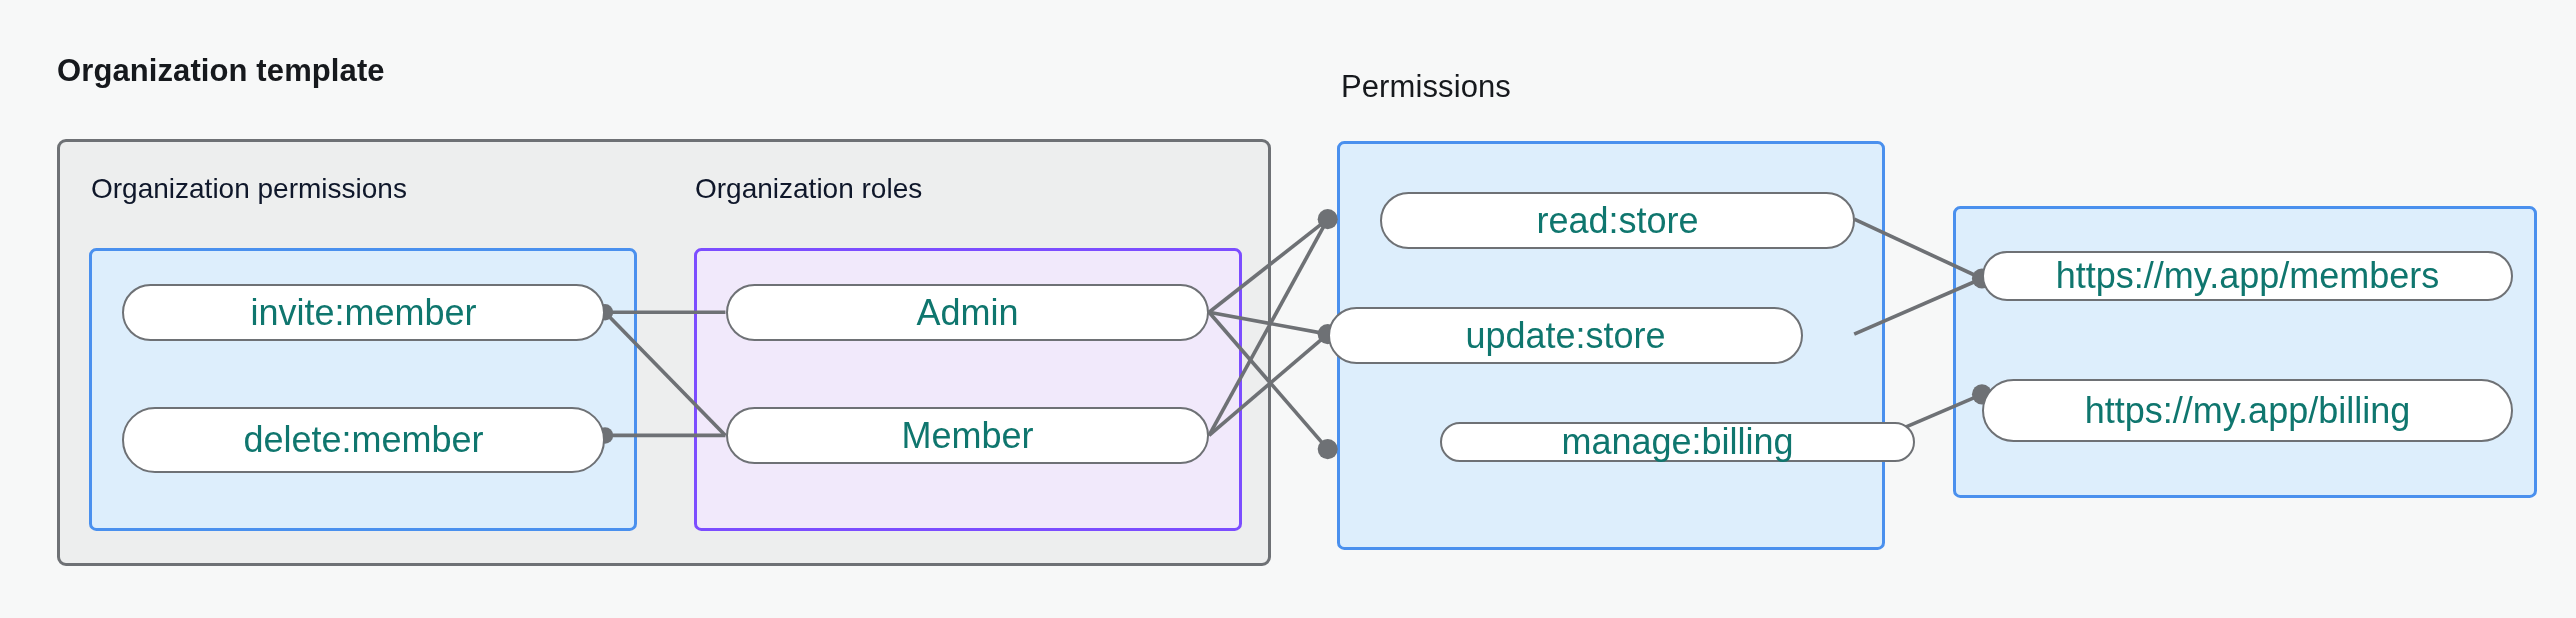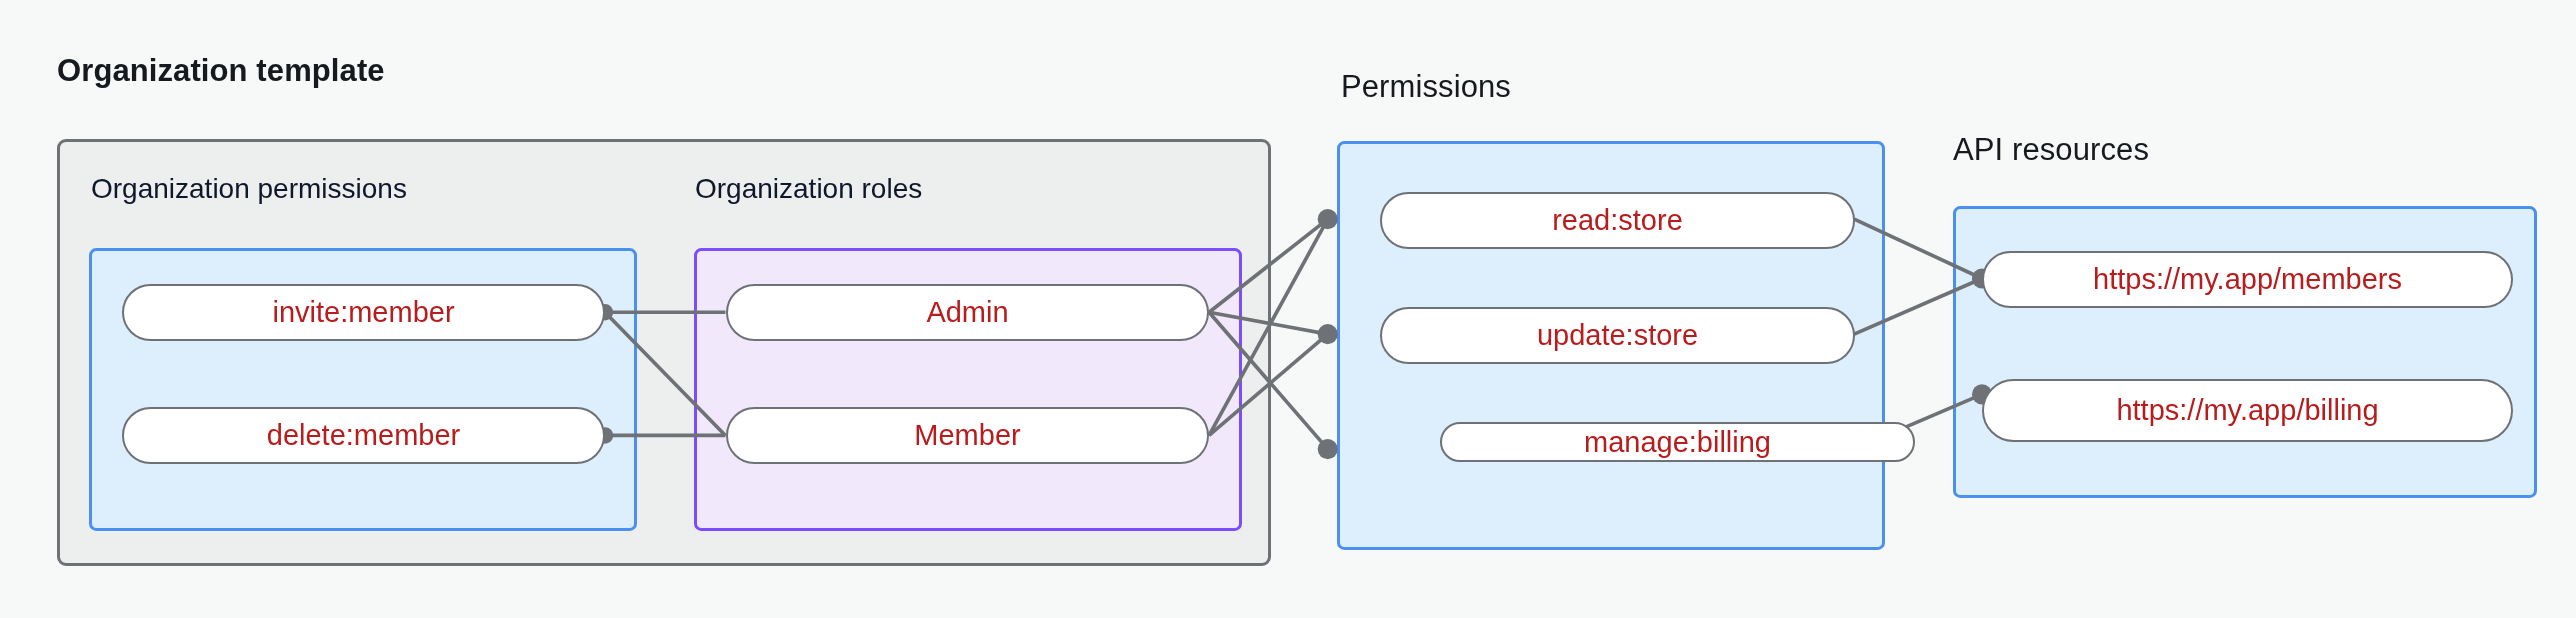--- a/index.html
+++ b/index.html
@@ -42,22 +42,22 @@
   }
   .pill{
     position:absolute;
     box-sizing:border-box;
     background:#ffffff;
     border:2.7px solid #6e7175;
     border-radius:912px;
     display:flex;
     align-items:center;
     justify-content:center;
-    font-size:29px;
-    color:#b91c1c;
+    font-size:36px;
+    color:#0f766e;
     white-space:nowrap;
   }
 </style>
 </head>
 <body>
 
 <div id="stage">
 
   <div class="grp-title" style="left:57px;top:53px;font-weight:bold;">Organization template</div>
 
@@ -68,21 +68,20 @@
   <div class="box blue-box" style="left:89px;top:248px;width:548px;height:283px;"></div>
 
   <div class="sub-title" style="left:695px;top:173px;text-align:right;">Organization roles</div>
 
   <div class="box purple-box" style="left:694px;top:248px;width:548px;height:283px;"></div>
 
   <div class="grp-title" style="left:1341px;top:69px;">Permissions</div>
 
   <div class="box blue-box" style="left:1337px;top:141px;width:548px;height:409px;"></div>
 
-  <div class="grp-title" style="left:1953px;top:132px;">API resources</div>
 
   <div class="box blue-box" style="left:1953px;top:206px;width:584px;height:292px;"></div>
 
   <svg class="layer" viewBox="0 0 2823 678" xmlns="http://www.w3.org/2000/svg">
     <g stroke="#6e7175" stroke-width="4" fill="none">
 
       <line x1="663" y1="342" x2="795" y2="342"></line>
       <line x1="663" y1="342" x2="795" y2="477"></line>
       <line x1="663" y1="477" x2="795" y2="477"></line>
 
@@ -102,30 +101,30 @@
       <circle cx="1455" cy="240" r="11"></circle>
       <circle cx="1455" cy="366" r="11"></circle>
       <circle cx="1455" cy="492" r="11"></circle>
       <circle cx="2172" cy="305" r="11"></circle>
       <circle cx="2172" cy="432" r="11"></circle>
     </g>
   </svg>
 
   <div class="pill" style="left:122px;top:284px;width:483px;height:57px;">invite:member</div>
 
-  <div class="pill" style="left:122px;top:407px;width:483px;height:57px;">delete:member</div>
+  <div class="pill" style="left:122px;top:407px;width:483px;height:66px;">delete:member</div>
 
   <div class="pill" style="left:726px;top:407px;width:483px;height:57px;">Member</div>
 
   <div class="pill" style="left:726px;top:284px;width:483px;height:57px;">Admin</div>
 
   <div class="pill" style="left:1380px;top:192px;width:475px;height:57px;">read:store</div>
 
-  <div class="pill" style="left:1380px;top:307px;width:475px;height:57px;">update:store</div>
+  <div class="pill" style="left:1328px;top:307px;width:475px;height:57px;">update:store</div>
 
   <div class="pill" style="left:1440px;top:422px;width:475px;height:40px;">manage:billing</div>
 
-  <div class="pill" style="left:1982px;top:251px;width:531px;height:57px;">https://my.app/members</div>
+  <div class="pill" style="left:1982px;top:251px;width:531px;height:50px;">https://my.app/members</div>
 
   <div class="pill" style="left:1982px;top:379px;width:531px;height:63px;">https://my.app/billing</div>
 
 </div>
 
 
 </body></html>

